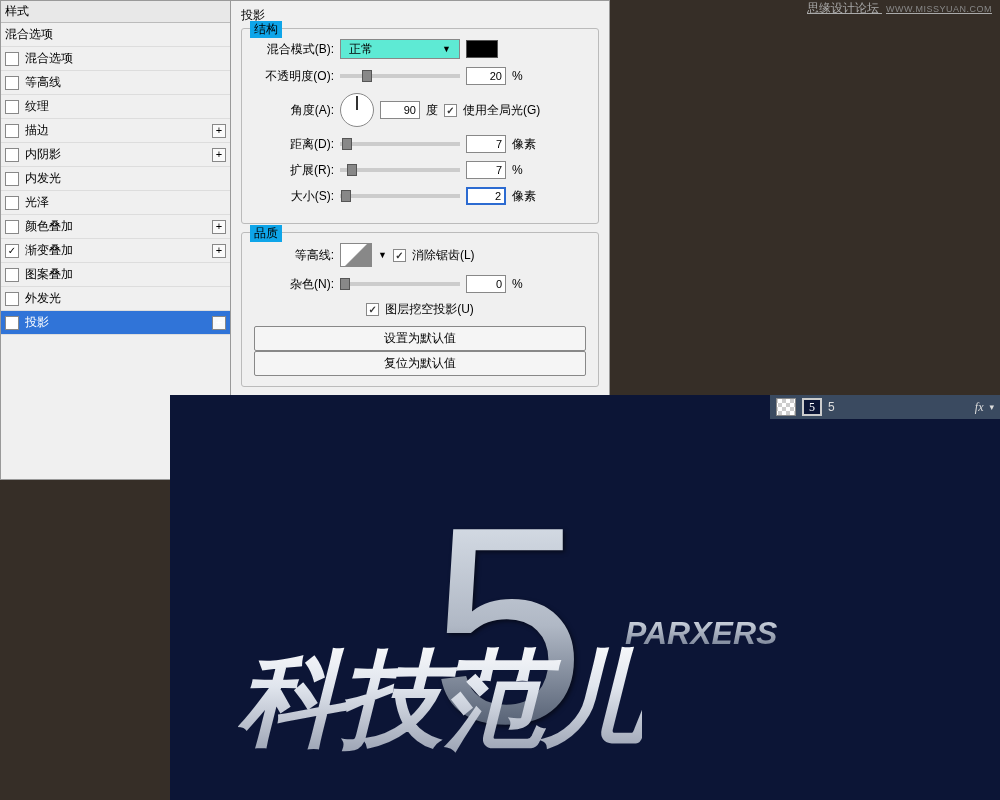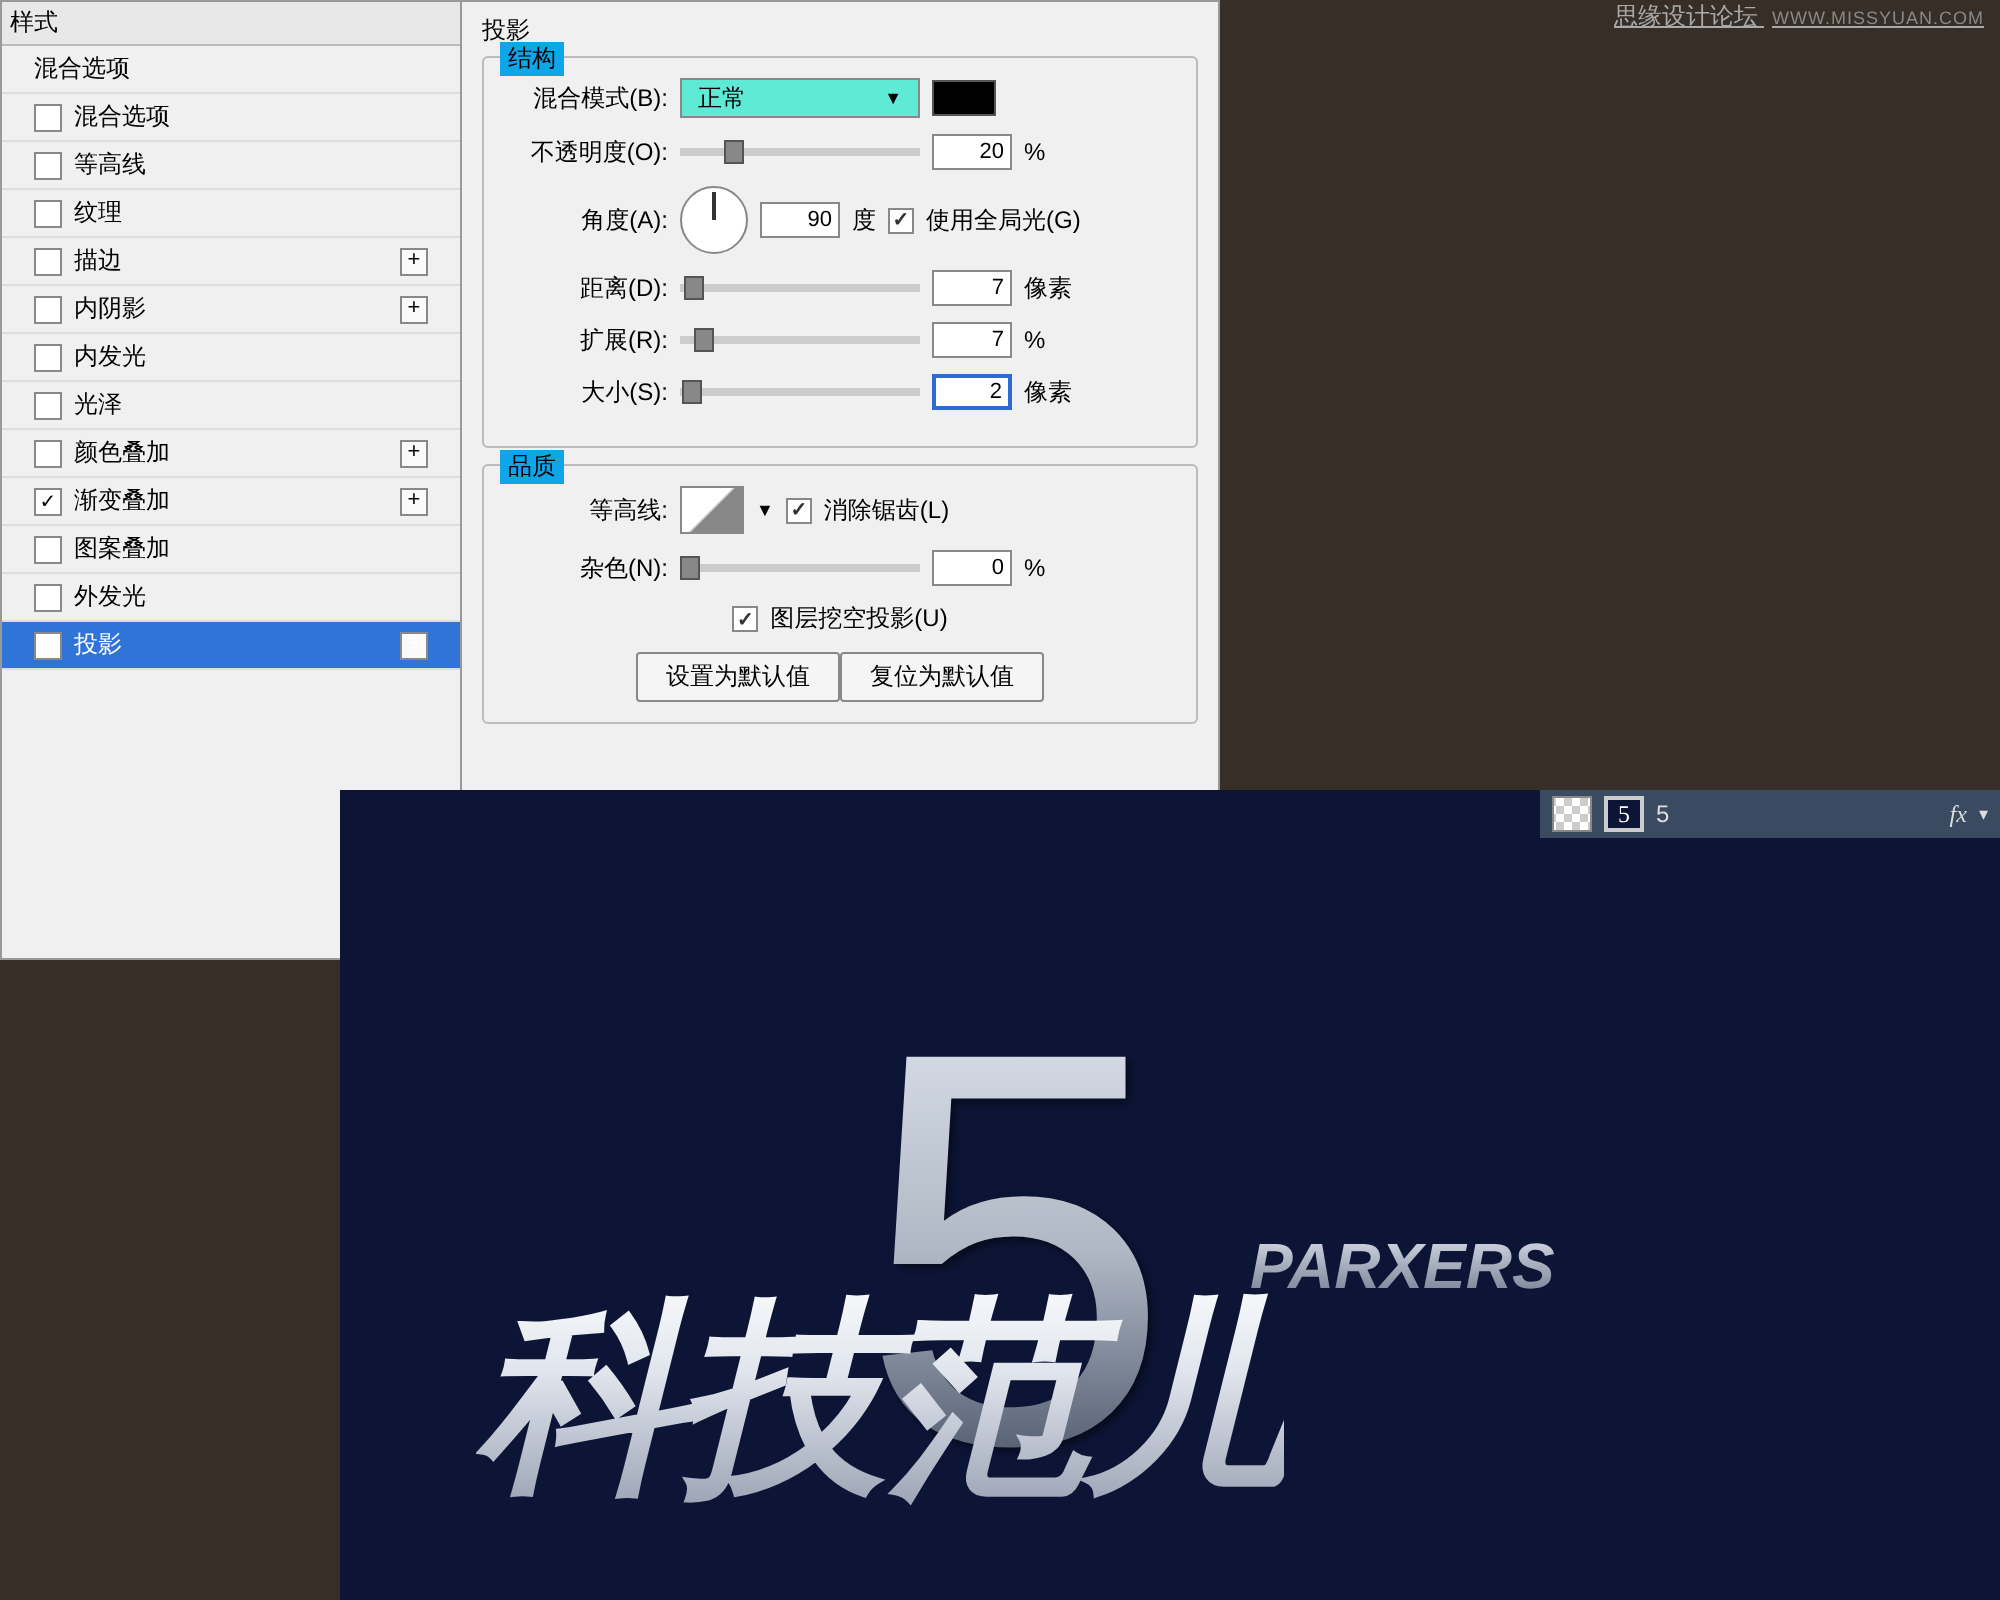--- a/index.html
+++ b/index.html
@@ -1,20 +1,20 @@
 <!DOCTYPE html>
 <html><head>
 <meta charset="utf-8">
 <style>
 * { margin: 0; padding: 0; box-sizing: border-box; font-family: "Microsoft YaHei", SimSun, Arial, sans-serif; }
 body { width: 1000px; height: 800px; background: #362e27; position: relative; overflow: hidden; }
 .dialog { position: absolute; top: 0; left: 0; width: 610px; height: 480px; background: #f0f0f0; display: flex; border: 1px solid #999; }
 .sidebar { width: 230px; border-right: 1px solid #999; display: flex; flex-direction: column; font-size: 12px; }
 .sidebar-header { padding: 2px 4px; border-bottom: 1px solid #bbb; background: #e8e8e8; }
-.sidebar-item { display: flex; align-items: center; justify-content: space-between; padding: 3px 16px; border-bottom: 1px solid #ddd; }
+.sidebar-item { display: flex; align-items: center; justify-content: space-between; padding: 3px 4px; border-bottom: 1px solid #ddd; }
 .sidebar-item.selected { background: #3074d8; color: white; }
 .sidebar-check { width: 14px; height: 14px; border: 1px solid #888; background: white; display: inline-flex; align-items: center; justify-content: center; font-size: 10px; margin-right: 6px; }
 .sidebar-label { flex: 1; }
 .plus-icon { width: 14px; height: 14px; border: 1px solid #888; background: #fafafa; display: inline-flex; align-items: center; justify-content: center; font-size: 11px; line-height: 1; }
 .right-panel { flex: 1; padding: 6px 10px; font-size: 12px; }
 .section-title { font-size: 12px; margin-bottom: 4px; }
 .fieldset { border: 1px solid #bbb; border-radius: 3px; padding: 10px 12px; margin-bottom: 8px; position: relative; }
 .fieldset-legend { position: absolute; top: -8px; left: 8px; background: #0ea5e9; padding: 0 4px; font-size: 12px; }
 .row { display: flex; align-items: center; margin-bottom: 8px; gap: 6px; }
 .row-label { width: 80px; text-align: right; }
@@ -25,21 +25,21 @@
 .slider-thumb { position: absolute; width: 10px; height: 12px; background: #888; top: -4px; border: 1px solid #555; }
 .num-input { width: 40px; height: 18px; border: 1px solid #888; background: white; padding: 0 3px; text-align: right; font-size: 11px; }
 .num-input.focused { border: 2px solid #2c6bd1; }
 .unit { width: 28px; }
 .angle-dial { width: 34px; height: 34px; border: 1px solid #888; border-radius: 50%; background: white; position: relative; }
 .angle-dial::after { content: ''; position: absolute; width: 2px; height: 14px; background: #333; left: 50%; top: 2px; transform-origin: bottom; transform: translateX(-50%); }
 .checkbox { width: 13px; height: 13px; border: 1px solid #888; background: white; display: inline-flex; align-items: center; justify-content: center; font-size: 10px; }
 .checkbox.checked::after { content: '✓'; color: #333; font-weight: bold; }
 .contour-swatch { width: 32px; height: 24px; border: 1px solid #888; background: linear-gradient(135deg, #fff 0%, #fff 48%, #888 52%, #888 100%); }
 .btn { border: 1px solid #888; background: #f5f5f5; padding: 3px 14px; font-size: 12px; border-radius: 2px; }
-.btns-row { display: flex; gap: 0; justify-content: center; margin-top: 8px; }
+.btns-row { display: flex; gap: 0; justify-content: center; margin-top: 8px; flex-direction: column; }
 .canvas-area { position: absolute; top: 395px; left: 170px; width: 830px; height: 405px; background: #0c1536; overflow: hidden; }
 .layer-bar { position: absolute; top: 0; right: 0; width: 230px; height: 24px; background: #3a4a60; display: flex; align-items: center; gap: 6px; padding: 0 6px; font-size: 12px; color: #ddd; }
 .layer-thumb { width: 20px; height: 18px; border: 1px solid #888; background: repeating-conic-gradient(#ccc 0% 25%, #fff 0% 50%) 50% / 8px 8px; }
 .layer-thumb2 { width: 20px; height: 18px; border: 2px solid #ccc; background: #0c1536; color: white; display: flex; align-items: center; justify-content: center; font-size: 12px; font-family: serif; }
 .fx-icon { margin-left: auto; font-style: italic; font-family: serif; }
 .artwork { position: absolute; left: 40px; top: 130px; }
 .big-five { font-size: 280px; font-weight: 300; color: transparent; font-family: Arial; position: absolute; left: 220px; top: -60px; background: linear-gradient(180deg, #e8eef5 0%, #b0b8c5 50%, #5a6578 80%, #1a2540 100%); -webkit-background-clip: text; background-clip: text; filter: drop-shadow(2px 2px 2px rgba(0,0,0,0.5)); }
 .chinese { font-size: 105px; font-weight: 700; font-style: italic; position: absolute; left: 28px; top: 105px; color: transparent; background: linear-gradient(180deg, #fff 0%, #e0e5ed 40%, #8a92a5 100%); -webkit-background-clip: text; background-clip: text; letter-spacing: -4px; white-space: nowrap; }
 .parxers { font-size: 32px; font-weight: 900; font-style: italic; position: absolute; left: 415px; top: 90px; color: transparent; background: linear-gradient(180deg, #dde3ec 0%, #6a748a 100%); -webkit-background-clip: text; background-clip: text; letter-spacing: 0px; }
 .watermark { position: absolute; top: 0; right: 8px; font-size: 12px; color: #aaa; font-family: SimSun; text-decoration: underline; }

